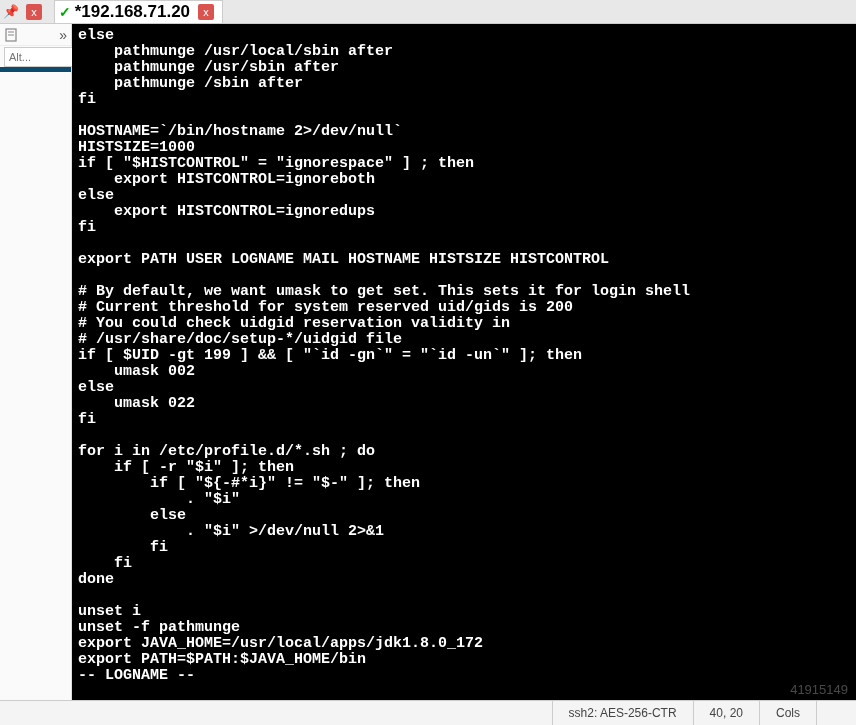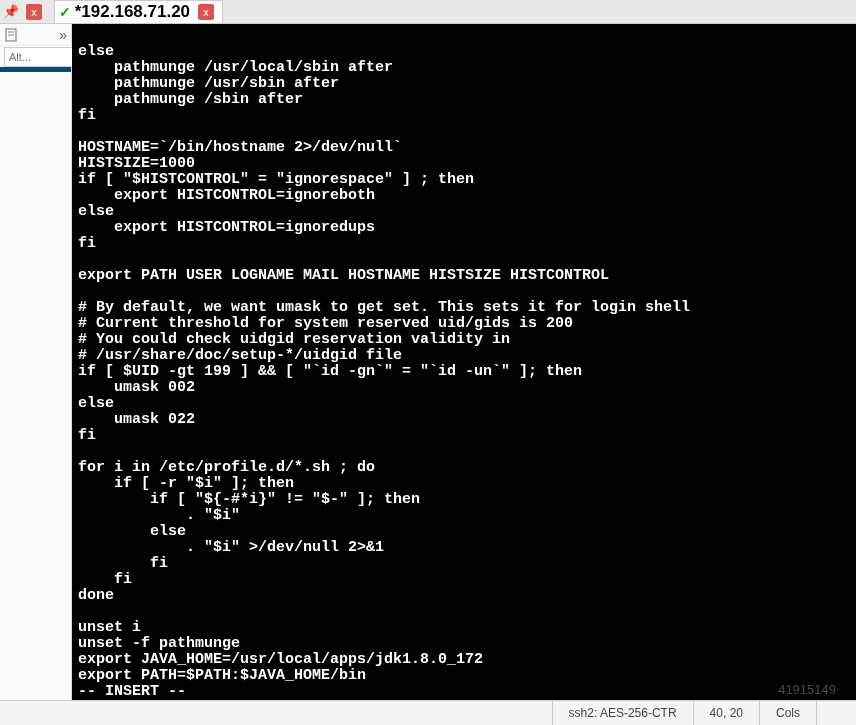--- a/index.html
+++ b/index.html
@@ -116,21 +116,21 @@
       position: absolute;
       left: 72px;
       top: 24px;
       width: 784px;
       height: 676px;
       background: #000;
       color: #fff;
       font-family: "Courier New", monospace;
       font-size: 15px;
       line-height: 16px;
-      padding: 20px 6px;
+      padding: 4px 6px;
       white-space: pre;
       overflow: hidden;
       font-weight: bold;
     }
     .status-bar {
       position: absolute;
       left: 0;
       bottom: 0;
       width: 856px;
       height: 25px;
@@ -147,21 +147,21 @@
       height: 100%;
       display: flex;
       align-items: center;
     }
     .status-seg:first-child {
       border-left: none;
       flex: 1;
     }
     .watermark {
       position: absolute;
-      right: 20px;
+      right: 8px;
       bottom: 28px;
       color: rgba(180,180,180,0.4);
       font-size: 13px;
       font-family: sans-serif;
     }
     .vim-mode {
       font-weight: bold;
     }
   </style>
 </head>
@@ -227,21 +227,21 @@
         else
             . "$i" &gt;/dev/null 2&gt;&amp;1
         fi
     fi
 done
 
 unset i
 unset -f pathmunge
 export JAVA_HOME=/usr/local/apps/jdk1.8.0_172
 export PATH=$PATH:$JAVA_HOME/bin</span>
-<span class="vim-mode">-- INSERT --</span></div>
+<span class="vim-mode">-- LOGNAME --</span></div>
 
 <div class="watermark">41915149</div>
 
 <div class="status-bar">
   <div class="status-seg"></div>
   <div class="status-seg">ssh2: AES-256-CTR</div>
   <div class="status-seg">40, 20</div>
   <div class="status-seg">Cols</div>
   <div class="status-seg" style="width:40px"></div>
 </div>

